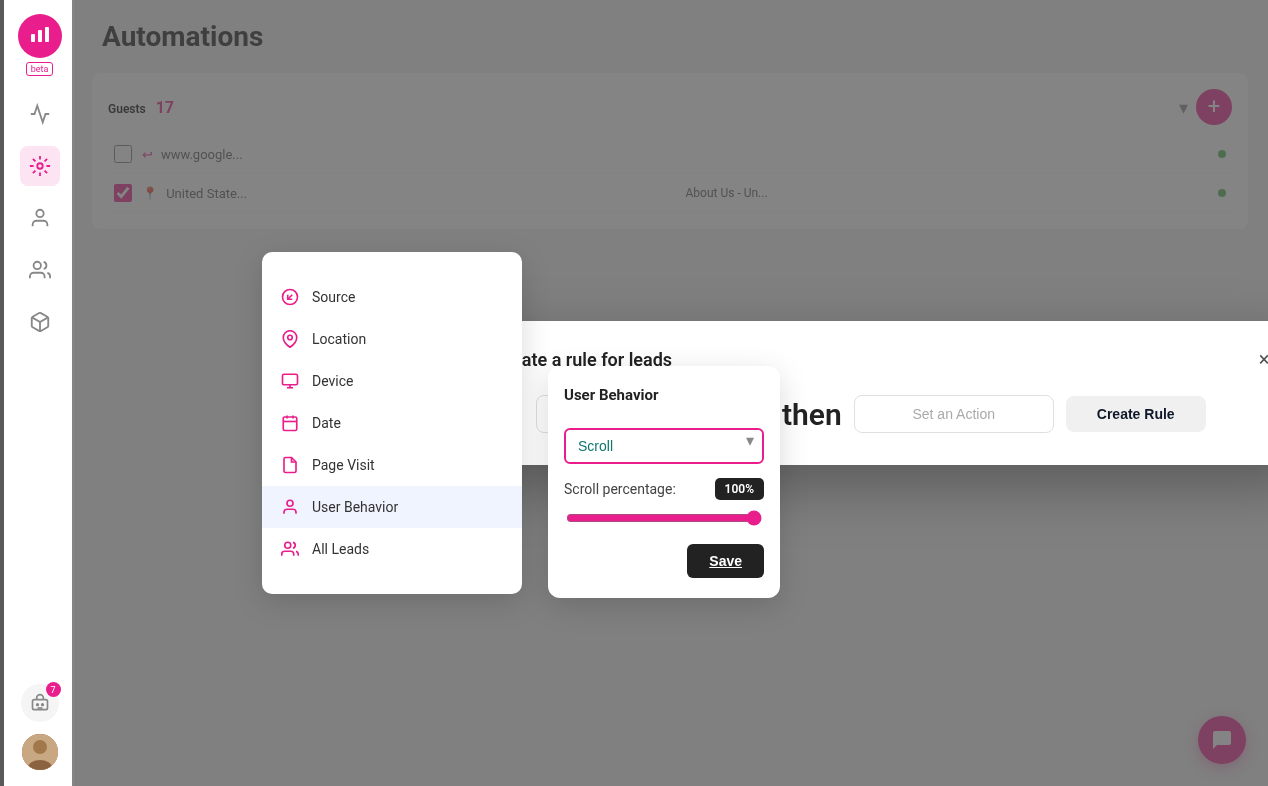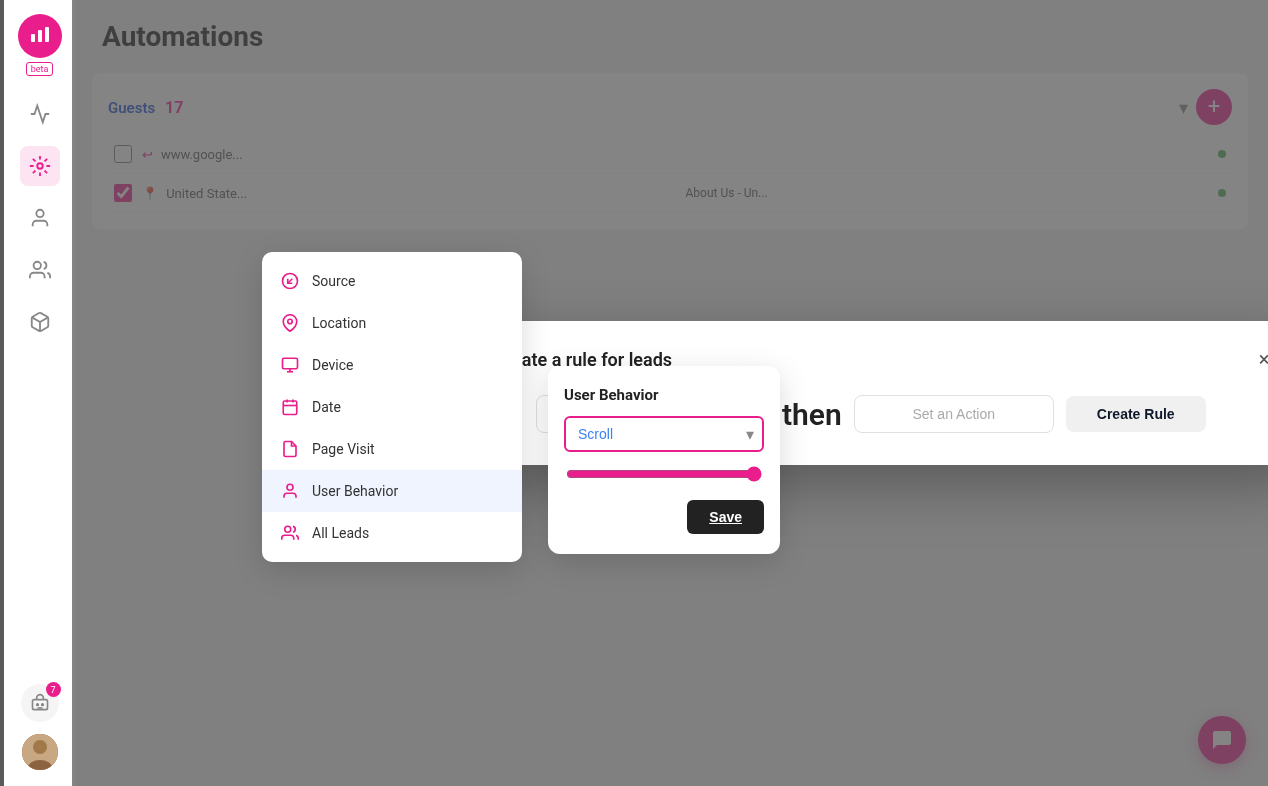--- a/index.html
+++ b/index.html
@@ -277,21 +277,21 @@
     
     .dropdown-menu {
       position: absolute;
       left: 262px;
       top: 252px;
       width: 260px;
       background: #fff;
       border-radius: 10px;
       box-shadow: 0 8px 30px rgba(0,0,0,0.15);
       z-index: 300;
-      padding: 8px 0;
+      padding: 24px 0;
     }
     .dropdown-item {
       display: flex;
       align-items: center;
       gap: 12px;
       padding: 11px 18px;
       cursor: pointer;
       font-size: 14px;
       color: #333;
       transition: background 0.15s;
@@ -330,24 +330,25 @@
     .ub-select-wrap {
       position: relative;
       margin-bottom: 14px;
     }
     .ub-select {
       width: 100%;
       padding: 8px 12px;
       border: 2px solid #e91e8c;
       border-radius: 6px;
       font-size: 14px;
-      color: #3b82f6;
+      color: #0f766e;
       appearance: none;
       background: #fff;
       cursor: pointer;
+      margin-top: 12px;
     }
     .ub-select-arrow {
       position: absolute;
       right: 10px;
       top: 50%;
       transform: translateY(-50%);
       color: #888;
       pointer-events: none;
     }
     .ub-scroll-row {
@@ -487,21 +488,21 @@
   </div>
 </div>
 
 <div class="main">
   <div class="main-header">
     <h1 class="main-title">Automations</h1>
   </div>
   <div class="table-area">
     <div class="table-header-row">
       <span>
-        <span style="font-size:15px;font-weight:600;color:#1d4ed8;">Guests</span>
+        <span style="font-size:12px;font-weight:600;color:#000000;">Guests</span>
         <span class="guests-count">17</span>
       </span>
       <div style="display:flex;align-items:center;gap:8px;">
         <span style="color:#888;font-size:18px;cursor:pointer;">▾</span>
         <div class="add-btn">+</div>
       </div>
     </div>
     <div class="table-row">
       <input type="checkbox" class="table-checkbox" style="">
       <span class="row-icon">↩</span>
@@ -609,20 +610,24 @@
 <div class="ub-panel">
   <div class="ub-title">User Behavior</div>
   <div class="ub-select-wrap">
     <select class="ub-select">
       <option>Scroll</option>
       <option>Click</option>
       <option>Time on Page</option>
     </select>
     <span class="ub-select-arrow">▾</span>
   </div>
+  <div class="ub-scroll-row">
+    <span>Scroll percentage:</span>
+    <span class="ub-tooltip">100%</span>
+  </div>
   <div class="ub-slider-wrap">
     <input type="range" class="ub-slider" min="0" max="100" value="100" style="">
   </div>
   <button class="ub-save-btn">Save</button>
 </div>
 
 <div class="chat-bubble">
   <svg viewBox="0 0 24 24" fill="white">
     <path d="M21 15a2 2 0 0 1-2 2H7l-4 4V5a2 2 0 0 1 2-2h14a2 2 0 0 1 2 2z"></path>
   </svg>

